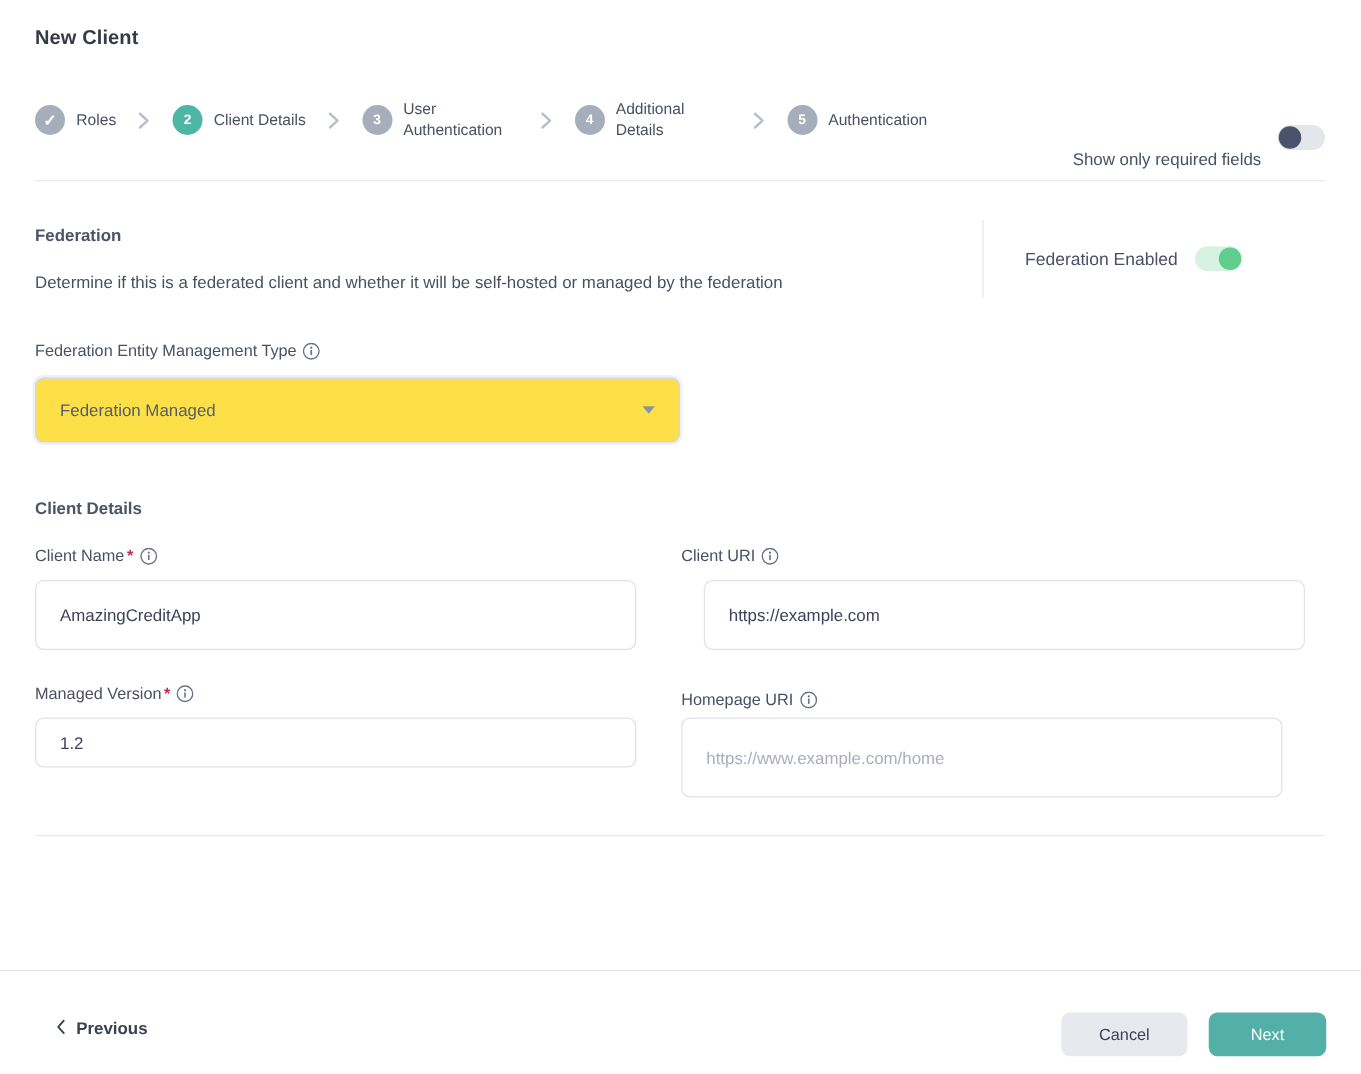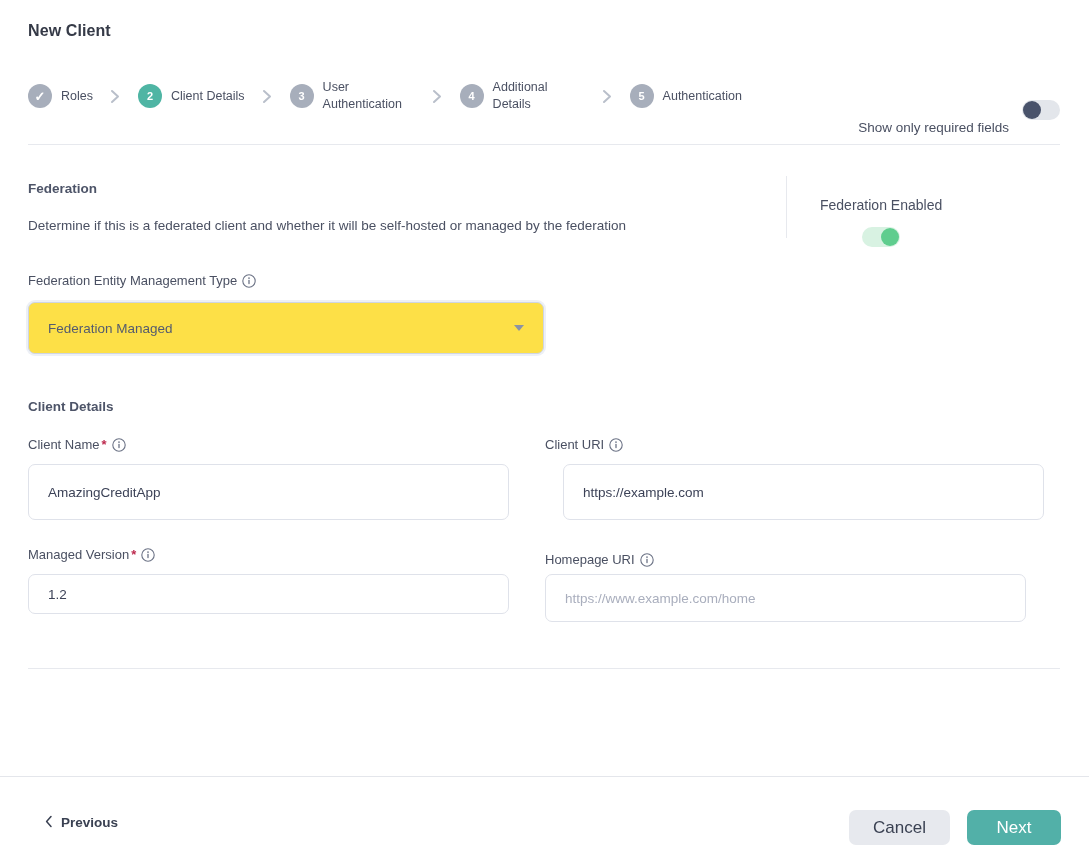--- a/index.html
+++ b/index.html
@@ -87,21 +87,21 @@
   }
   .section-title.federation { top: 181px; }
   .section-title.client-details { top: 399px; }
   .section-desc {
     position: absolute; left: 28px; top: 218px;
     font-size: 13.5px; color: #4a5062;
   }
 
   .fed-enabled {
     position: absolute; left: 820px; top: 197px;
-    display: flex; align-items: center; gap: 14px; flex-direction: column;
+    display: flex; align-items: center; gap: 14px;
   }
   .fed-enabled-label { font-size: 14px; color: #4a5062; }
 
   
   .field-label {
     position: absolute;
     font-size: 13px; color: #4a5062;
     display: flex; align-items: center; gap: 5px;
     white-space: nowrap;
   }
@@ -160,21 +160,21 @@
     position: absolute; left: 45px; top: 815px;
     display: flex; align-items: center; gap: 8px;
     font-size: 13.5px; font-weight: 600; color: #3a4152;
     cursor: pointer;
   }
   .prev-btn .chev { font-size: 13px; color: #3a4152; line-height: 1; }
   .btn {
     position: absolute; top: 810px; height: 35px;
     border-radius: 7px; border: none;
     display: flex; align-items: center; justify-content: center;
-    font-size: 17px; cursor: pointer;
+    font-size: 13px; cursor: pointer;
     font-family: "Liberation Sans", sans-serif;
   }
   .btn-cancel {
     left: 849px; width: 101px;
     background: #e7e9ee; color: #3a4152;
   }
   .btn-next {
     left: 967px; width: 94px;
     background: #52b0a8; color: #ffffff;
   }
@@ -321,21 +321,21 @@
   <div class="field-label" style="left:545px; top:552px;">
     <span>Homepage URI</span>
     <span class="info-icon">
       <svg width="14" height="14" viewBox="0 0 14 14">
           <circle cx="7" cy="7" r="6.2" fill="none" stroke="#6b7285" stroke-width="1.1"></circle>
           <circle cx="7" cy="4.1" r=".85" fill="#6b7285"></circle>
           <rect x="6.35" y="5.8" width="1.3" height="4.4" rx=".6" fill="#6b7285"></rect>
         </svg>
     </span>
   </div>
-  <div class="input-box placeholder" style="left:545px; top:574px; width:481px; height:48px;">https://www.example.com/home</div>
+  <div class="input-box placeholder" style="left:545px; top:574px; width:481px; height:64px;">https://www.example.com/home</div>
 
   <div class="hr logo-hr"></div>
 
 
   <div class="hr footer-hr"></div>
 
   <div class="prev-btn">
     <span class="chev">
       <svg width="8" height="13" viewBox="0 0 8 13">
           <path d="M6 1.5 L1.6 6.5 L6 11.5" fill="none" stroke="#3a4152" stroke-width="1.5" stroke-linecap="round" stroke-linejoin="round"></path>

